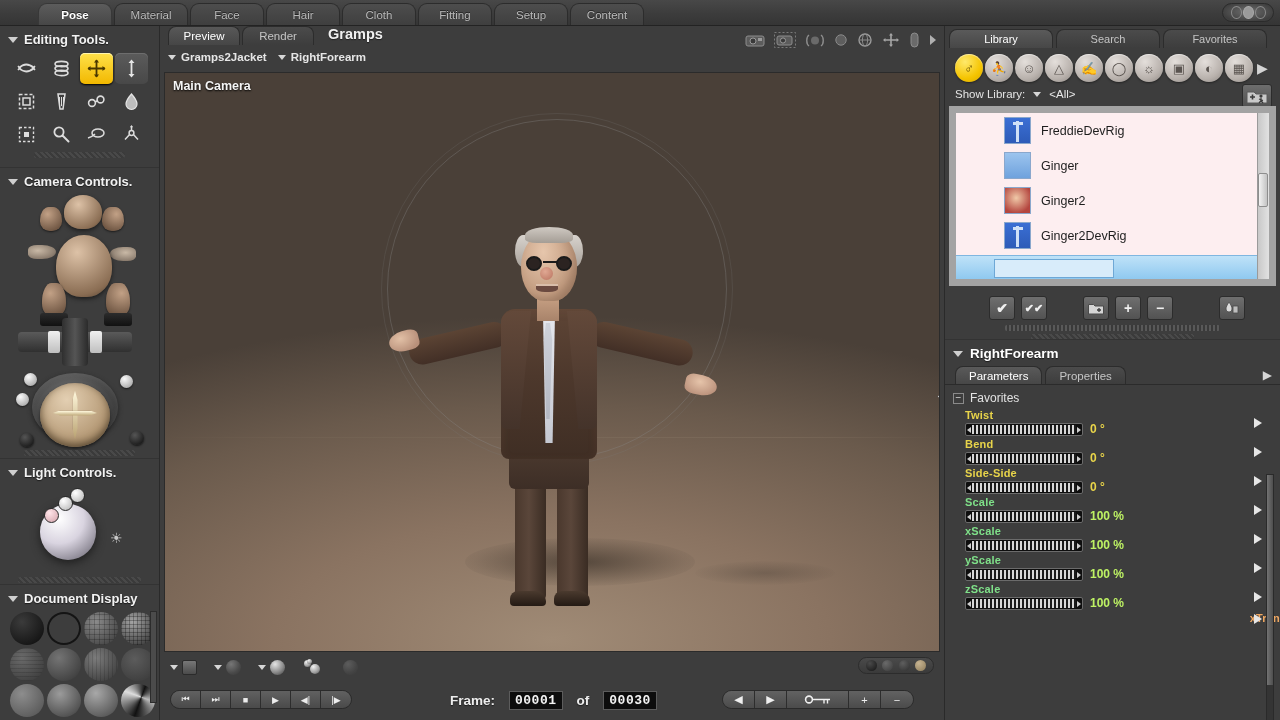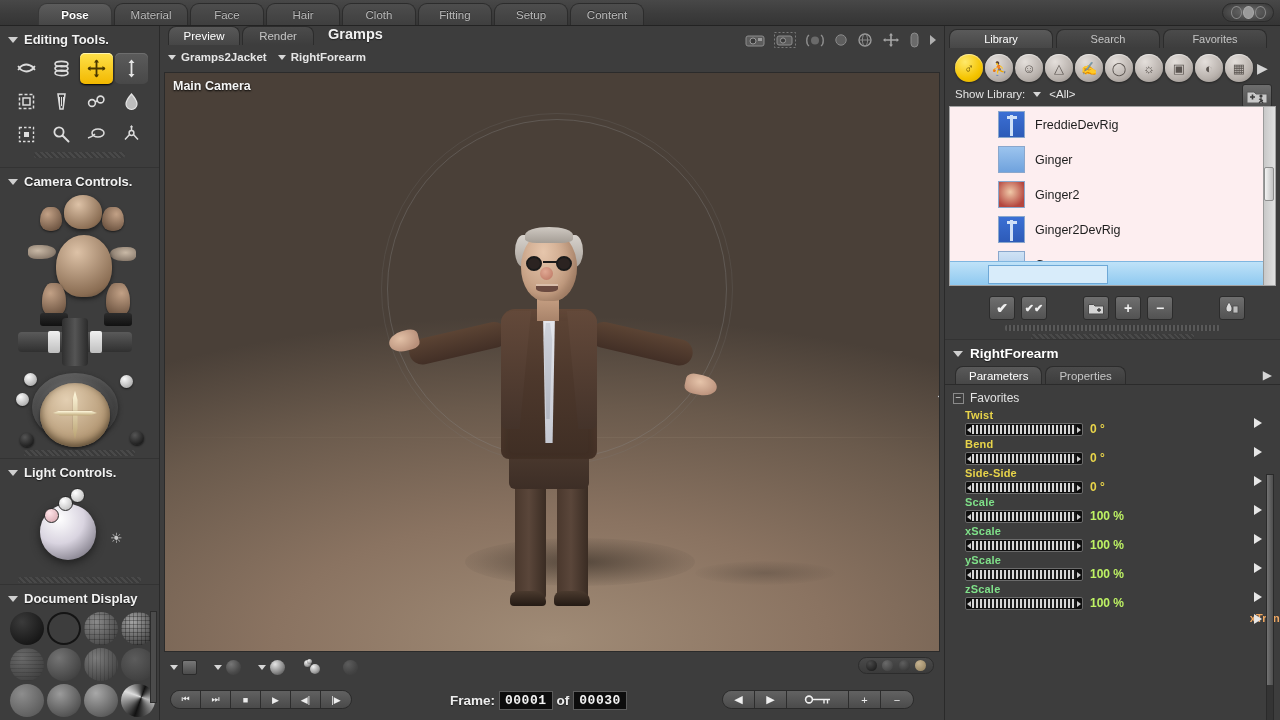--- a/index.html
+++ b/index.html
@@ -379,21 +379,21 @@
     background: #3a3a3a;
   }
   .tb {
     width: 30px; height: 17px; display: flex; align-items: center; justify-content: center;
     background: linear-gradient(#616161,#4a4a4a); border-right: 1px solid #2d2d2d;
     color: #ededed; font-size: 9px;
   }
   .tb:last-child { border-right: none; }
   .frame-readout {
     position: absolute; left: 290px; top: 9px;
-    display: flex; align-items: center; gap: 4px;
+    display: flex; align-items: center; gap: 14px;
     color: #ededed; font-size: 13.5px; font-weight: bold; text-shadow: 0 1px 1px #1d1d1d;
   }
   .frame-field {
     background: #0d0d0d; color: #f4f4f4; border: 1px solid #5c5c5c;
     padding: 1px 5px; font-family: "Liberation Mono", monospace; font-size: 13px; letter-spacing: .5px;
   }
   .keybtns {
     position: absolute; right: 30px; top: 8px; height: 19px;
     display: flex; border: 1px solid #2a2a2a; border-radius: 10px; overflow: hidden;
   }
@@ -435,21 +435,21 @@
     color: #e4e4e4; font-size: 11.5px; position: relative;
   }
   .showlib .val { color: #e8e8e8; }
   .addfolder {
     position: absolute; right: 8px; top: -4px; width: 30px; height: 24px;
     background: linear-gradient(#6d6d6d,#515151); border: 1px solid #2c2c2c; border-radius: 3px;
     display: flex; align-items: center; justify-content: center; color: #e9e9e9; font-size: 12px;
   }
   .lib-list {
     margin: 0 4px; height: 180px;
-    background: #fdeef0; border: 1px solid #a3a3a3; position: relative; overflow: hidden;
+    background: #fdeef0; border: 7px solid #a3a3a3; position: relative; overflow: hidden;
   }
   .lib-scroll-track {
     position: absolute; right: 0; top: 0; width: 12px; height: 100%;
     background: linear-gradient(90deg,#c8c8c8,#e2e2e2); border-left: 1px solid #9a9a9a;
   }
   .lib-scroll-thumb {
     position: absolute; right: 1px; top: 60px; width: 10px; height: 34px;
     background: linear-gradient(90deg,#f2f2f2,#c3c3c3); border: 1px solid #8e8e8e; border-radius: 2px;
   }
   .lib-item {

